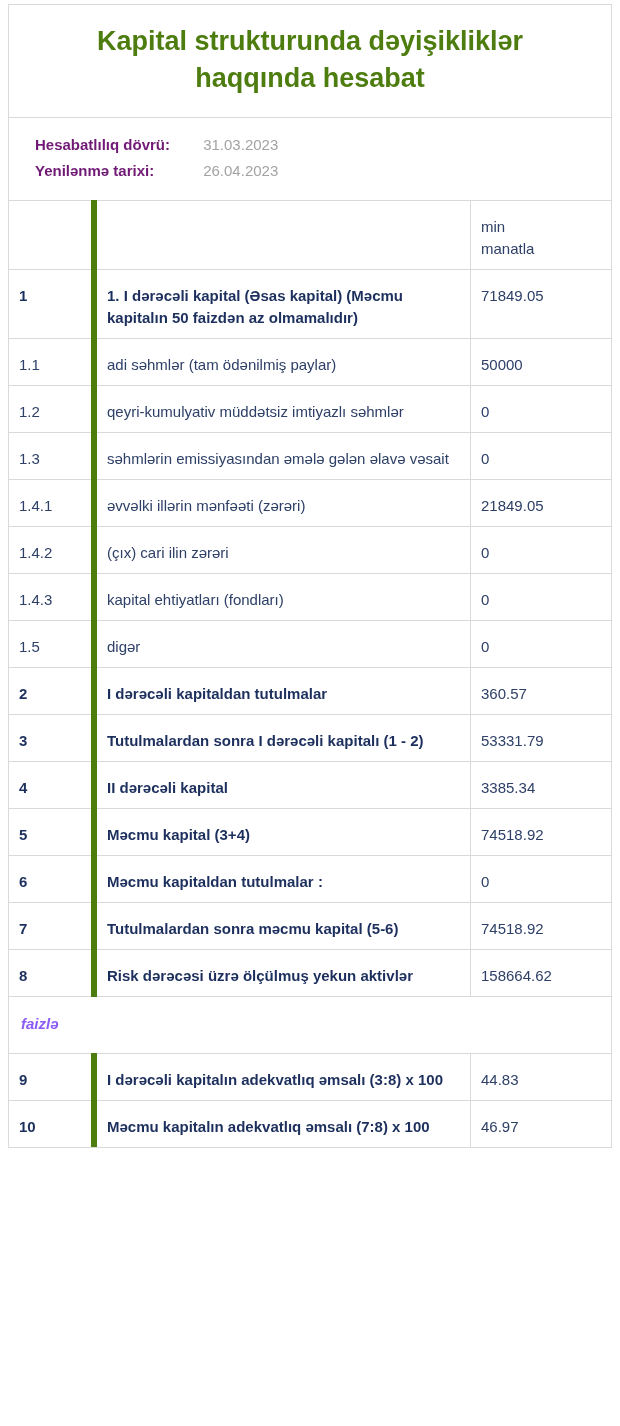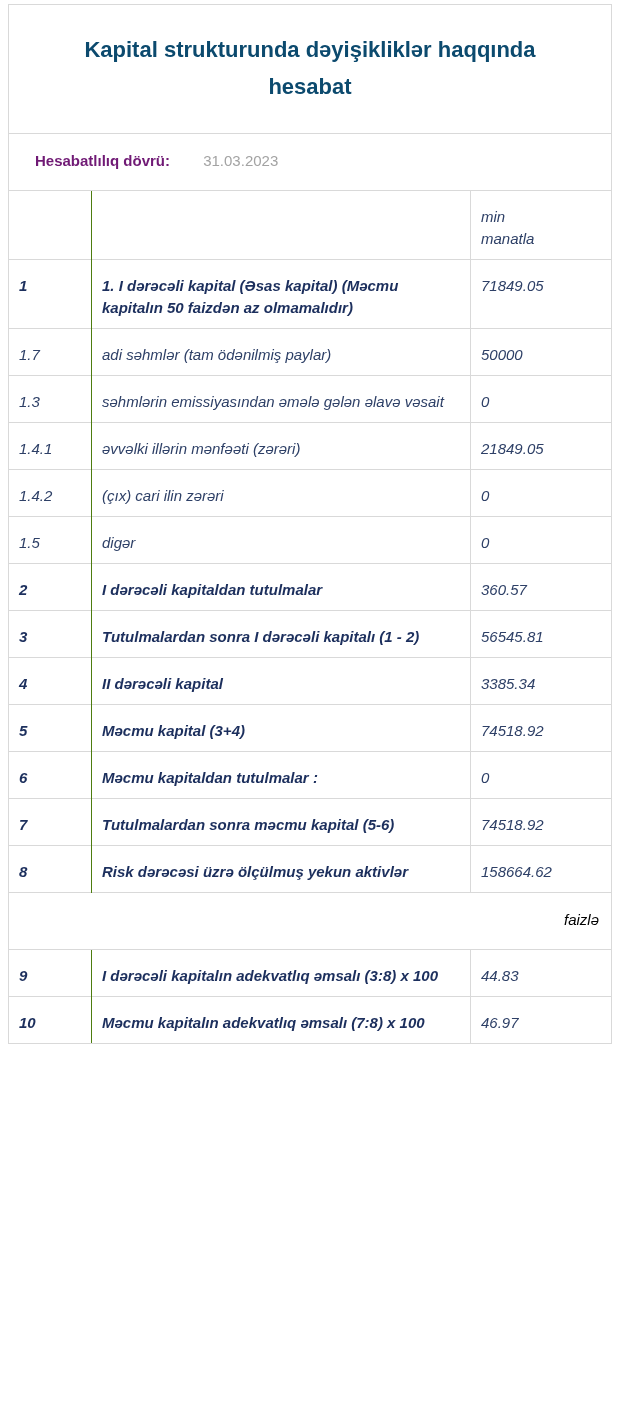--- a/index.html
+++ b/index.html
@@ -19,25 +19,25 @@
     background: #ffffff;
   }
 
   
   .title-block {
     border-bottom: 1px solid #d9d9d9;
     padding: 14px 24px 16px 24px;
     text-align: center;
   }
   .title-block h1 {
-    margin: 12px;
-    font-size: 22px;
+    margin: 4px;
+    font-size: 27px;
     line-height: 37px;
     font-weight: 700;
-    color: #0c4a6e;
+    color: #4d7c0f;
   }
 
   
   .info-block {
     padding: 14px 20px 16px 26px;
     font-size: 15px;
     line-height: 26px;
   }
   .info-line .info-label {
     display: inline-block;
@@ -55,115 +55,128 @@
     width: 100%;
     border-collapse: collapse;
     font-size: 15px;
     color: #2e4067;
   }
   table.report td {
     vertical-align: top;
     border-top: 1px solid #d9d9d9;
     line-height: 22px;
     padding: 15px 10px 9px 10px;
-    font-style: italic;
   }
   td.num {
     width: 62px;
     padding-left: 11px;
   }
   td.desc {
-    border-left: 1px solid #4d7c0f;
+    border-left: 6px solid #4d7c0f;
     padding-left: 13px;
     padding-right: 14px;
   }
   td.val {
     width: 120px;
     border-left: 1px solid #d9d9d9;
     padding-left: 15px;
   }
   tr.b td.num, tr.b td.desc {
     font-weight: 700;
     color: #1c2f5d;
   }
   .unit {
     width: 62px;
   }
   tr.note-row td {
-    text-align: right;
     font-style: italic;
     padding: 16px 12px 18px 12px;
-    color: #000000;
+    color: #8b5cf6;
+    font-weight: bold;
   }
 </style>
 </head>
 <body>
 
 <div class="sheet">
 
   <div class="title-block">
     <h1>Kapital strukturunda dəyişikliklər haqqında hesabat</h1>
   </div>
 
   <div class="info-block">
     <div class="info-line">
       <span class="info-label">Hesabatlılıq dövrü:</span>
       <span class="info-value">31.03.2023</span>
     </div>
+    <div class="info-line">
+      <span class="info-label">Yenilənmə tarixi:</span>
+      <span class="info-value">26.04.2023</span>
+    </div>
   </div>
 
   <table class="report">
     <tbody>
       <tr>
         <td class="num"></td>
         <td class="desc"></td>
         <td class="val">
             <div class="unit">min manatla</div>
           </td>
       </tr>
 
       <tr class="b">
         <td class="num">1</td>
         <td class="desc">1. I dərəcəli kapital (Əsas kapital) (Məcmu kapitalın 50 faizdən az olmamalıdır)</td>
         <td class="val">71849.05</td>
       </tr>
       <tr>
-        <td class="num">1.7</td>
+        <td class="num">1.1</td>
         <td class="desc">adi səhmlər (tam ödənilmiş paylar)</td>
         <td class="val">50000</td>
+      </tr>
+      <tr>
+        <td class="num">1.2</td>
+        <td class="desc">qeyri-kumulyativ müddətsiz imtiyazlı səhmlər</td>
+        <td class="val">0</td>
       </tr>
       <tr>
         <td class="num">1.3</td>
         <td class="desc">səhmlərin emissiyasından əmələ gələn əlavə vəsait</td>
         <td class="val">0</td>
       </tr>
       <tr>
         <td class="num">1.4.1</td>
         <td class="desc">əvvəlki illərin mənfəəti (zərəri)</td>
         <td class="val">21849.05</td>
       </tr>
       <tr>
         <td class="num">1.4.2</td>
         <td class="desc">(çıx) cari ilin zərəri</td>
         <td class="val">0</td>
       </tr>
       <tr>
+        <td class="num">1.4.3</td>
+        <td class="desc">kapital ehtiyatları (fondları)</td>
+        <td class="val">0</td>
+      </tr>
+      <tr>
         <td class="num">1.5</td>
         <td class="desc">digər</td>
         <td class="val">0</td>
       </tr>
       <tr class="b">
         <td class="num">2</td>
         <td class="desc">I dərəcəli kapitaldan tutulmalar</td>
         <td class="val">360.57</td>
       </tr>
       <tr class="b">
         <td class="num">3</td>
         <td class="desc">Tutulmalardan sonra I dərəcəli kapitalı (1 - 2)</td>
-        <td class="val">56545.81</td>
+        <td class="val">53331.79</td>
       </tr>
       <tr class="b">
         <td class="num">4</td>
         <td class="desc">II dərəcəli kapital</td>
         <td class="val">3385.34</td>
       </tr>
       <tr class="b">
         <td class="num">5</td>
         <td class="desc">Məcmu kapital (3+4)</td>
         <td class="val">74518.92</td>

